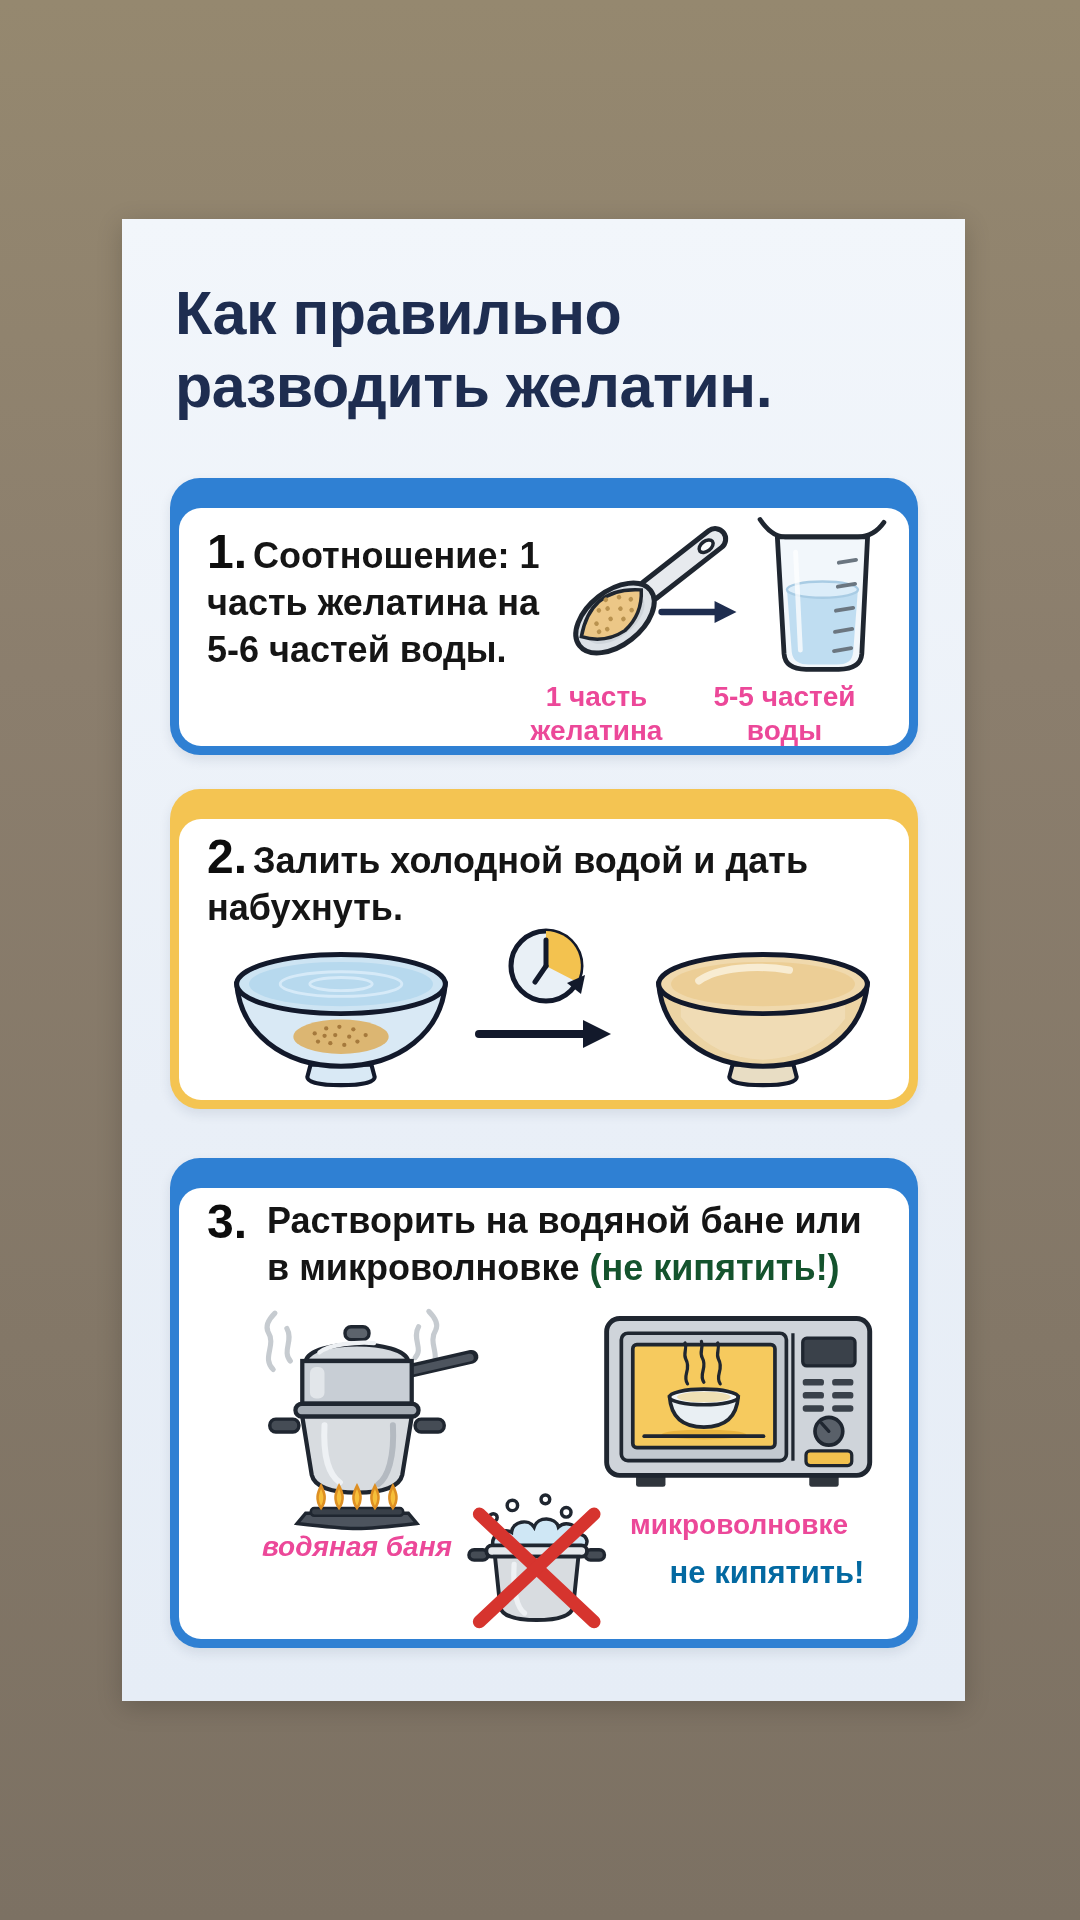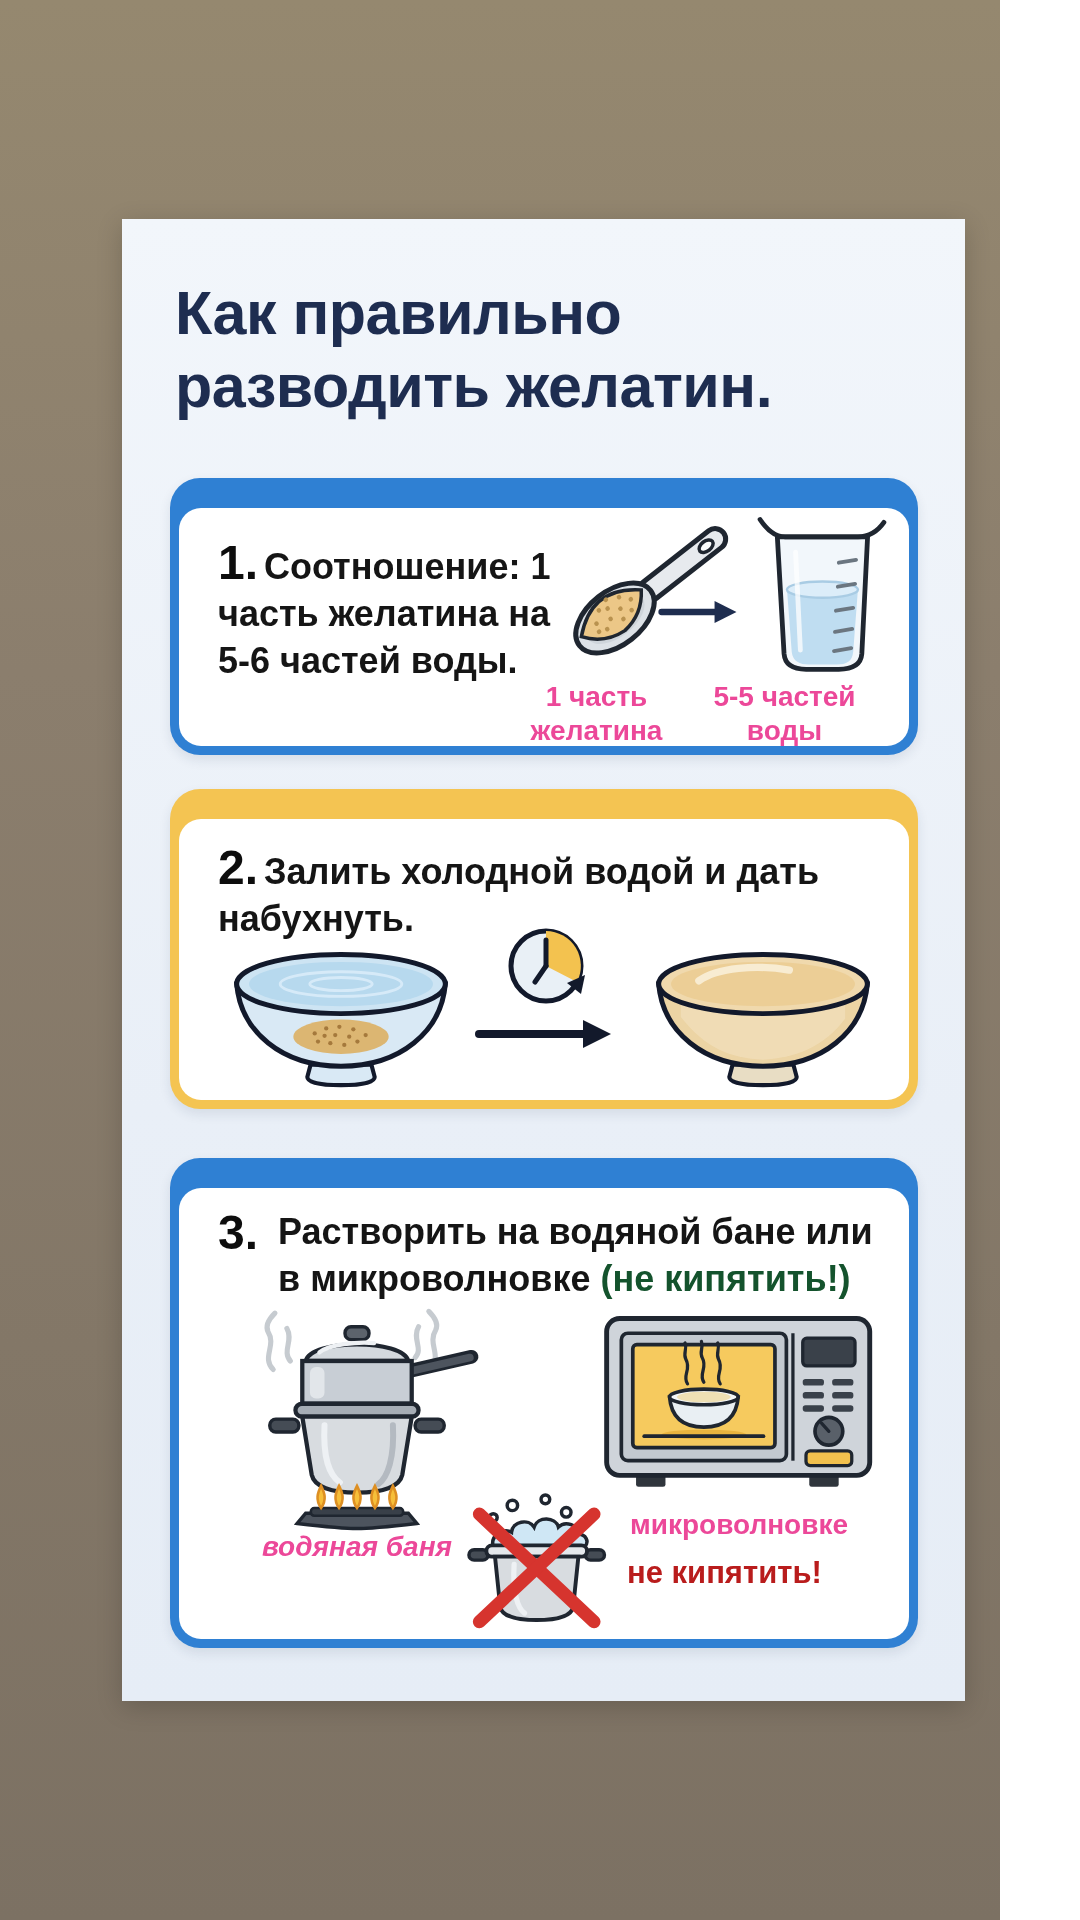--- a/index.html
+++ b/index.html
@@ -1,34 +1,34 @@
 <!DOCTYPE html>
 <html><head>
 <meta charset="utf-8">
 <style>
   html,body{margin:0;padding:0;}
   body{font-family:"Liberation Sans","DejaVu Sans",sans-serif;}
-  .page{position:relative;width:1000px;height:1920px;overflow:hidden;
+  .page{position:relative;width:1080px;height:1920px;overflow:hidden;
         background:linear-gradient(180deg,#95886F 0%,#8B7E6D 35%,#837767 70%,#7C7163 100%);}
   .card{position:absolute;left:122px;top:219px;width:843px;height:1482px;
         background:linear-gradient(180deg,#f2f6fb 0%,#e9eff7 60%,#e6edf6 100%);
         box-shadow:0 6px 24px rgba(0,0,0,0.18);}
   .title{position:absolute;left:53px;top:58px;margin:0;width:740px;
          font-size:61px;line-height:1.2;font-weight:800;color:#1e2d50;letter-spacing:-0.5px;}
   .title span{display:block;}
   .step{position:absolute;left:48px;width:748px;border-radius:30px;
         padding:30px 9px 9px;box-sizing:border-box;
         box-shadow:0 5px 12px rgba(30,45,80,0.10);}
   .step-blue{background:#2f80d3;}
   .step-yellow{background:#f4c452;}
   .s1{top:259px;height:277px;}
   .s2{top:570px;height:320px;}
   .s3{top:939px;height:490px;}
   .step-inner{position:relative;width:100%;height:100%;background:#ffffff;border-radius:22px;}
-  .step-text{position:absolute;margin:11px;font-size:36px;line-height:1.3;font-weight:600;color:#151515;}
+  .step-text{position:absolute;margin:0;font-size:36px;line-height:1.3;font-weight:600;color:#151515;}
   .num{font-size:48px;font-weight:800;color:#0d0d0d;margin-right:6px;line-height:1;}
   .ill{position:absolute;}
   .ill svg{display:block;width:100%;height:100%;overflow:visible;}
   .caption{position:absolute;font-size:28px;line-height:1.2;font-weight:700;color:#ec4899;text-align:center;}
   
   .s1 .step-text{left:28px;top:20px;width:350px;}
   .spoon{left:390px;top:8px;width:160px;height:150px;}
   .arrow1{left:480px;top:90px;width:80px;height:28px;}
   .beaker{left:565px;top:0px;width:155px;height:168px;}
   .cap-spoon{left:330px;top:172px;width:175px;}
@@ -41,21 +41,21 @@
   .bowl2{left:458px;top:124px;width:252px;height:152px;}
   
   .s3 .step-text{left:28px;top:10px;width:672px;display:flex;align-items:flex-start;gap:14px;}
   .s3 .step-text .t3{flex:1;}
   .red{color:#14532d;}
   .boiler{left:28px;top:120px;width:300px;height:218px;}
   .cap-bain{left:28px;top:342px;width:300px;font-style:italic;}
   .micro{left:400px;top:124px;width:320px;height:192px;}
   .cap-micro{left:400px;top:320px;width:320px;}
   .noboilpot{left:283px;top:300px;width:152px;height:146px;}
-  .cap-noboil{left:448px;top:366px;width:280px;color:#b91c1c;text-align:left;font-size:31px;}
+  .cap-noboil{left:448px;top:366px;width:280px;color:#0369a1;text-align:center;font-size:31px;}
 </style>
 </head>
 <body>
 
 <div class="page">
   <div class="card">
 
     <h1 class="title">
         <span>Как правильно</span>
         <span>разводить желатин.</span>

